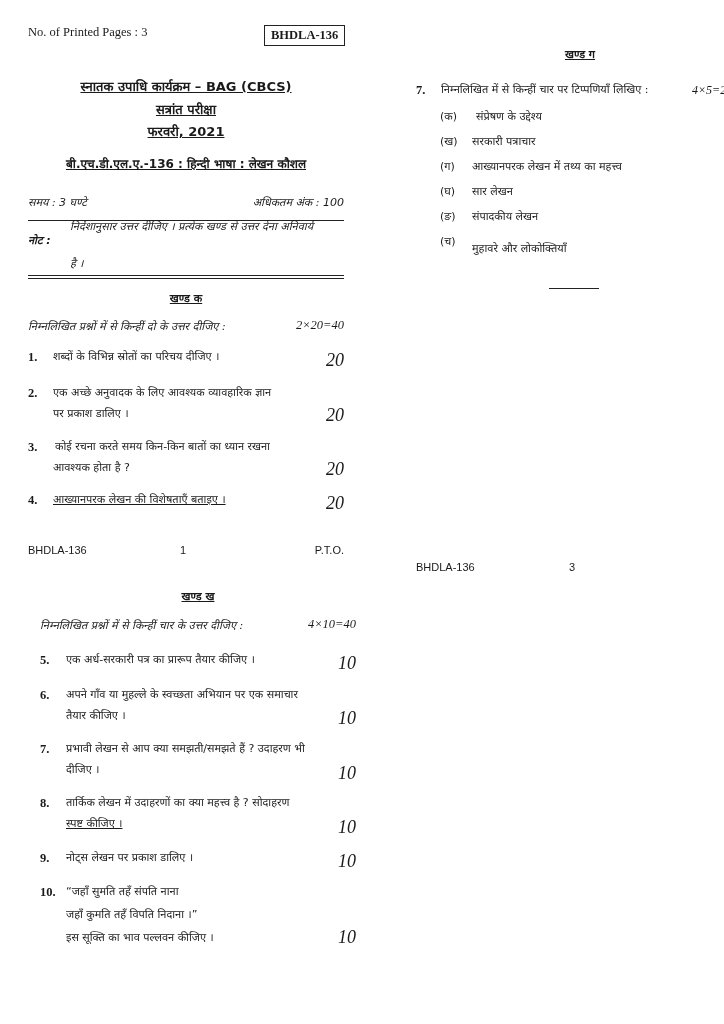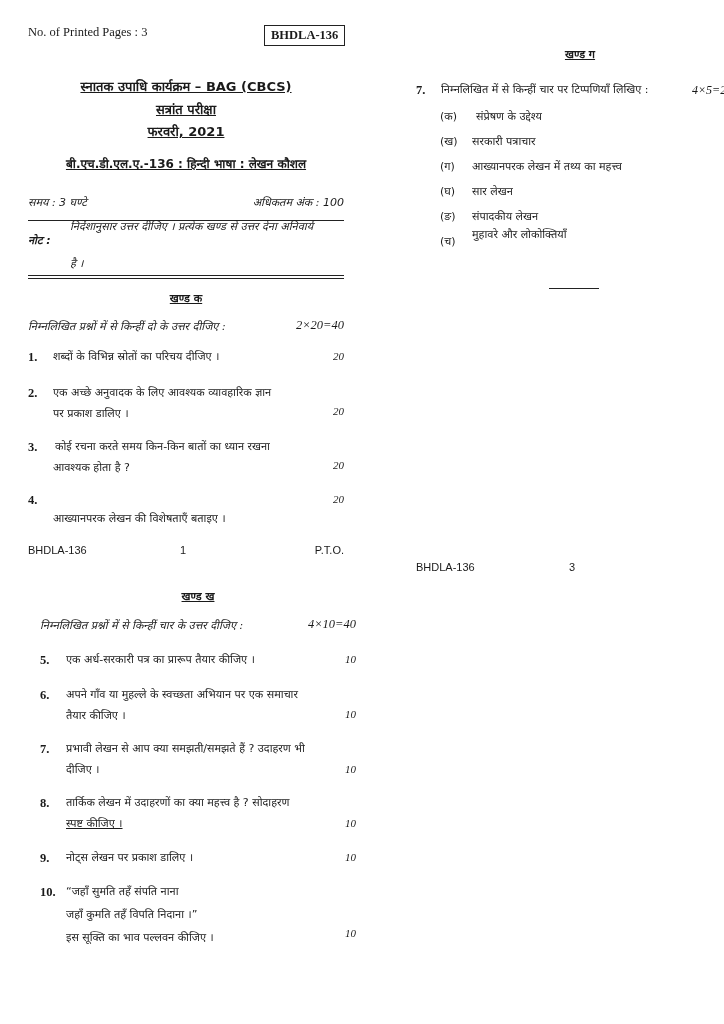--- a/index.html
+++ b/index.html
@@ -13,21 +13,21 @@
   .hi { font-family: "DejaVu Sans", "Liberation Sans", sans-serif; }
   .small { font-size: 11px; }
   .b { font-weight: bold; }
   .i { font-style: italic; }
   .center { text-align: center; text-decoration: underline; }
   .right { text-align: right; }
   .rule { position: absolute; background: #222; height: 1px; }
   .box { border: 1.5px solid #222; padding: 2px 6px; }
   .qnum { position: absolute; font-weight: bold; font-family: "Liberation Serif", serif; font-size: 12.5px; }
   .qtext { position: absolute; font-size: 11px; line-height: 24px; font-family: "DejaVu Sans", sans-serif; }
-  .marks { position: absolute; font-style: italic; font-size: 11px; font-family: "Liberation Serif", serif; text-align: right; }
+  .marks { position: absolute; font-style: italic; font-size: 18px; font-family: "Liberation Serif", serif; text-align: right; }
   .opt-label { position: absolute; font-size: 11px; font-family: "DejaVu Sans", sans-serif; }
   .opt-text { position: absolute; font-size: 11px; font-family: "DejaVu Sans", sans-serif; }
 </style>
 </head>
 <body>
 
 <div class="abs serif" style="left:28px;top:25px;font-size:12.5px;">No. of Printed Pages : 3</div>
 <div class="abs serif b box" style="left:264px;top:25px;font-size:12.5px;">BHDLA-136</div>
 
 <div class="abs hi b center" style="left:28px;width:316px;top:77px;font-size:13px;">स्नातक उपाधि कार्यक्रम – BAG (CBCS)</div>
@@ -61,21 +61,21 @@
   <div class="marks" style="left:300px;width:44px;top:405px;">20</div>
 </div>
 <div>
   <div class="qnum" style="left:28px;top:440px;">3.</div>
   <div class="qtext" style="left:55px;top:435px;">कोई रचना करते समय किन-किन बातों का ध्यान रखना</div>
   <div class="qtext" style="left:53px;top:456px;">आवश्यक होता है ?</div>
   <div class="marks" style="left:300px;width:44px;top:459px;">20</div>
 </div>
 <div>
   <div class="qnum" style="left:28px;top:493px;">4.</div>
-  <div class="qtext" style="left:53px;top:507px;">आख्यानपरक लेखन की विशेषताएँ बताइए ।</div>
+  <div class="qtext" style="left:53px;top:488px;text-decoration:underline;">आख्यानपरक लेखन की विशेषताएँ बताइए ।</div>
   <div class="marks" style="left:300px;width:44px;top:493px;">20</div>
 </div>
 
 <div class="abs sans small" style="left:28px;top:544px;">BHDLA-136</div>
 <div class="abs sans small" style="left:180px;top:544px;">1</div>
 <div class="abs sans small right" style="left:290px;width:54px;top:544px;">P.T.O.</div>
 
 <div class="abs hi b center small" style="left:40px;width:316px;top:588px;">खण्ड ख</div>
 <div class="abs hi i small" style="left:40px;top:617px;">निम्नलिखित प्रश्नों में से किन्हीं चार के उत्तर दीजिए :</div>
 <div class="abs serif i right" style="left:280px;width:76px;top:617px;font-size:12.5px;">4×10=40</div>
@@ -139,19 +139,19 @@
 <div>
   <div class="opt-label" style="left:440px;top:183px;">(घ)</div>
   <div class="opt-text" style="left:472px;top:183px;">सार लेखन</div>
 </div>
 <div>
   <div class="opt-label" style="left:440px;top:208px;">(ङ)</div>
   <div class="opt-text" style="left:472px;top:208px;">संपादकीय लेखन</div>
 </div>
 <div>
   <div class="opt-label" style="left:440px;top:233px;">(च)</div>
-  <div class="opt-text" style="left:472px;top:226px;">मुहावरे और लोकोक्तियाँ</div>
+  <div class="opt-text" style="left:472px;top:240px;">मुहावरे और लोकोक्तियाँ</div>
 </div>
 
 <div class="rule" style="left:549px;width:50px;top:288px;"></div>
 
 <div class="abs sans small" style="left:416px;top:561px;">BHDLA-136</div>
 <div class="abs sans small" style="left:569px;top:561px;">3</div>
 
 </body></html>

